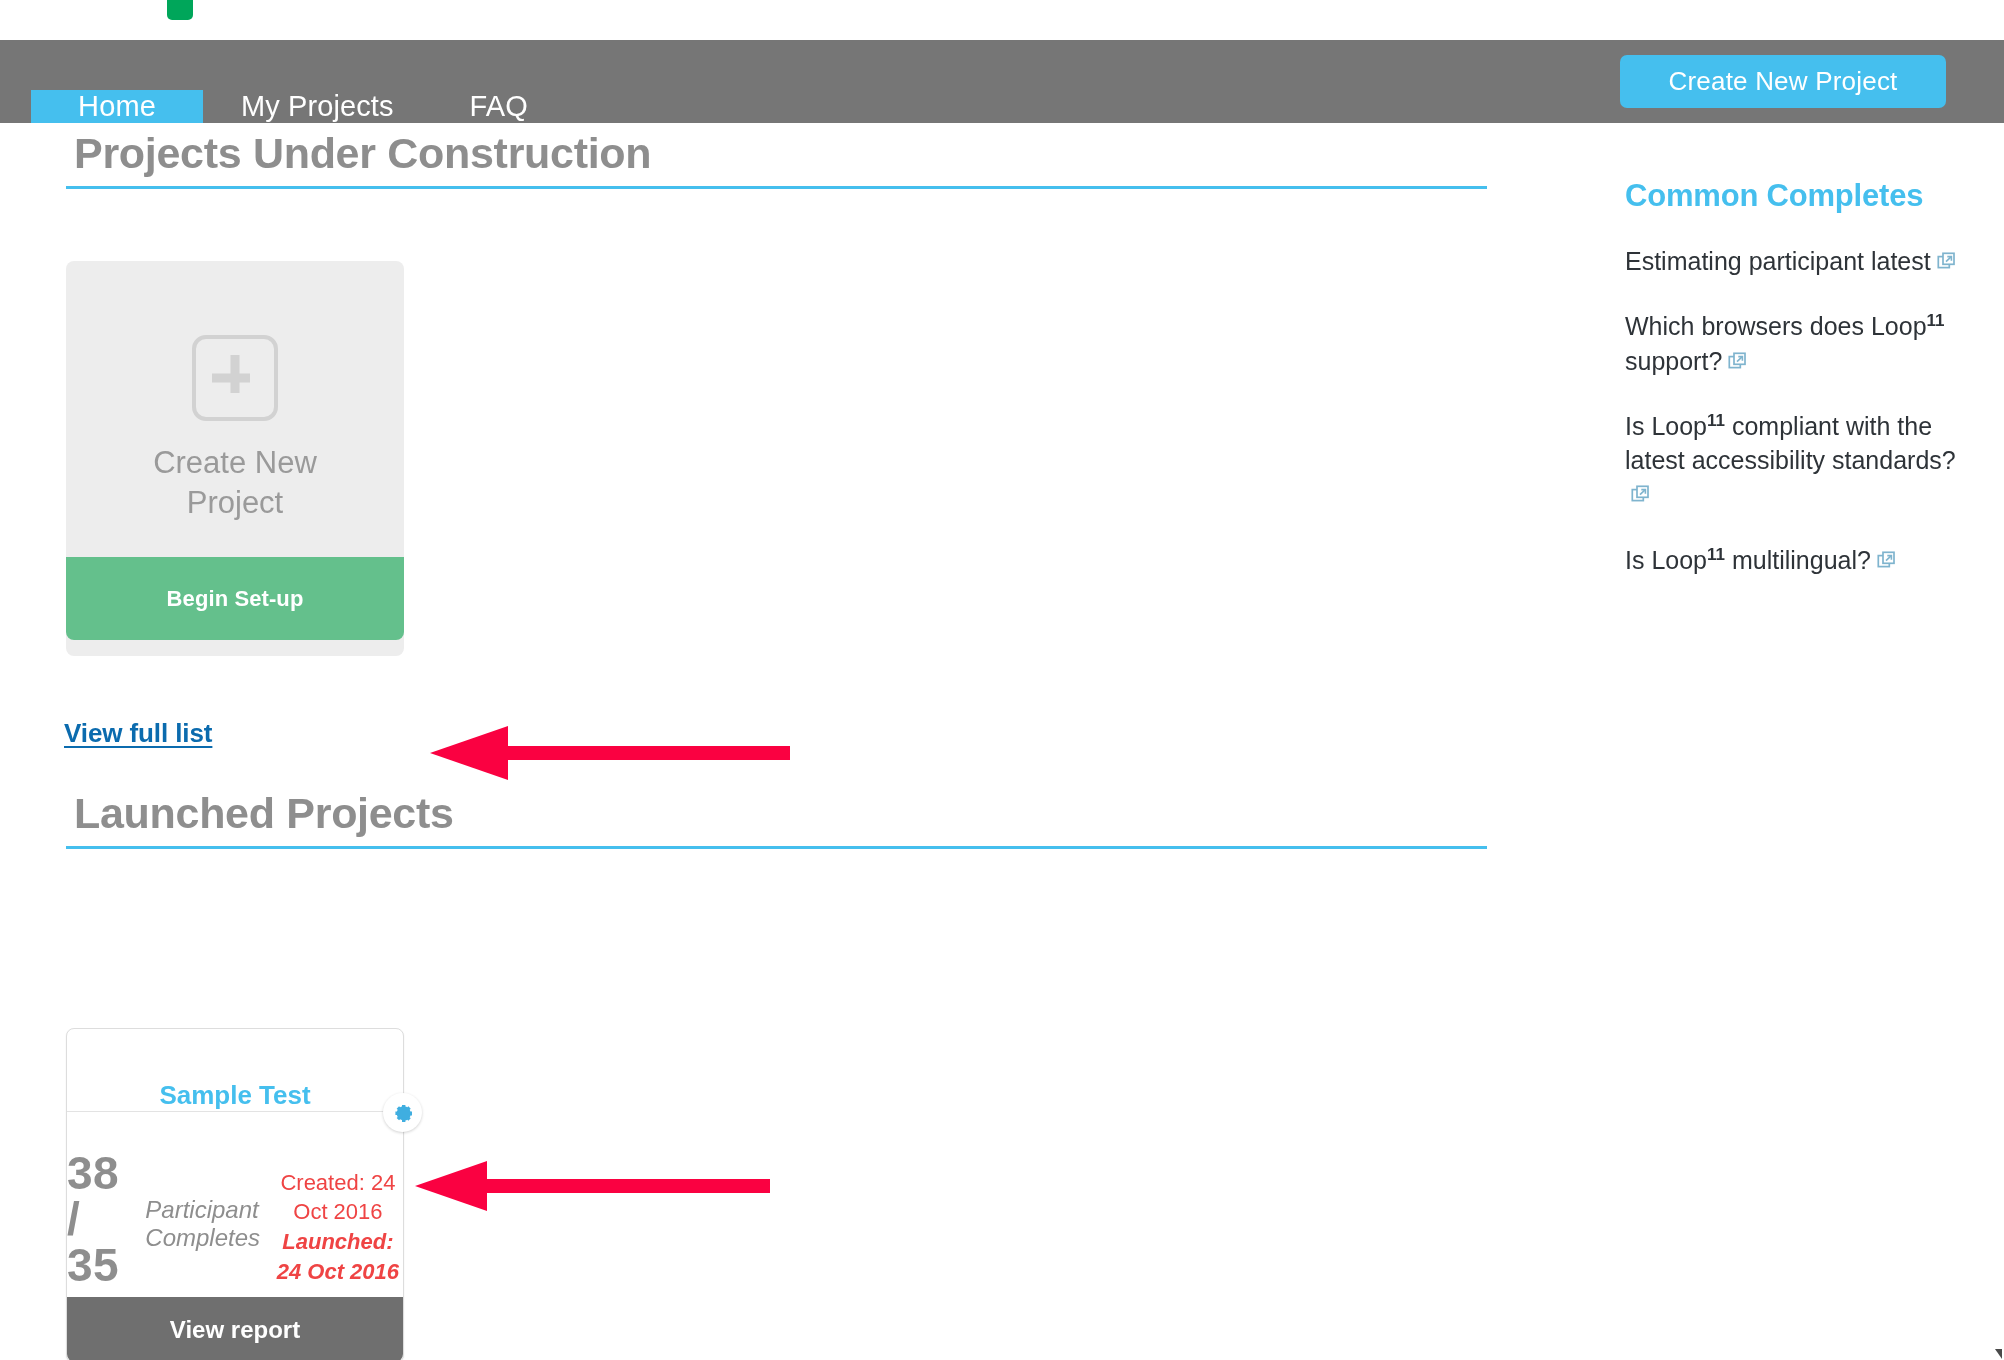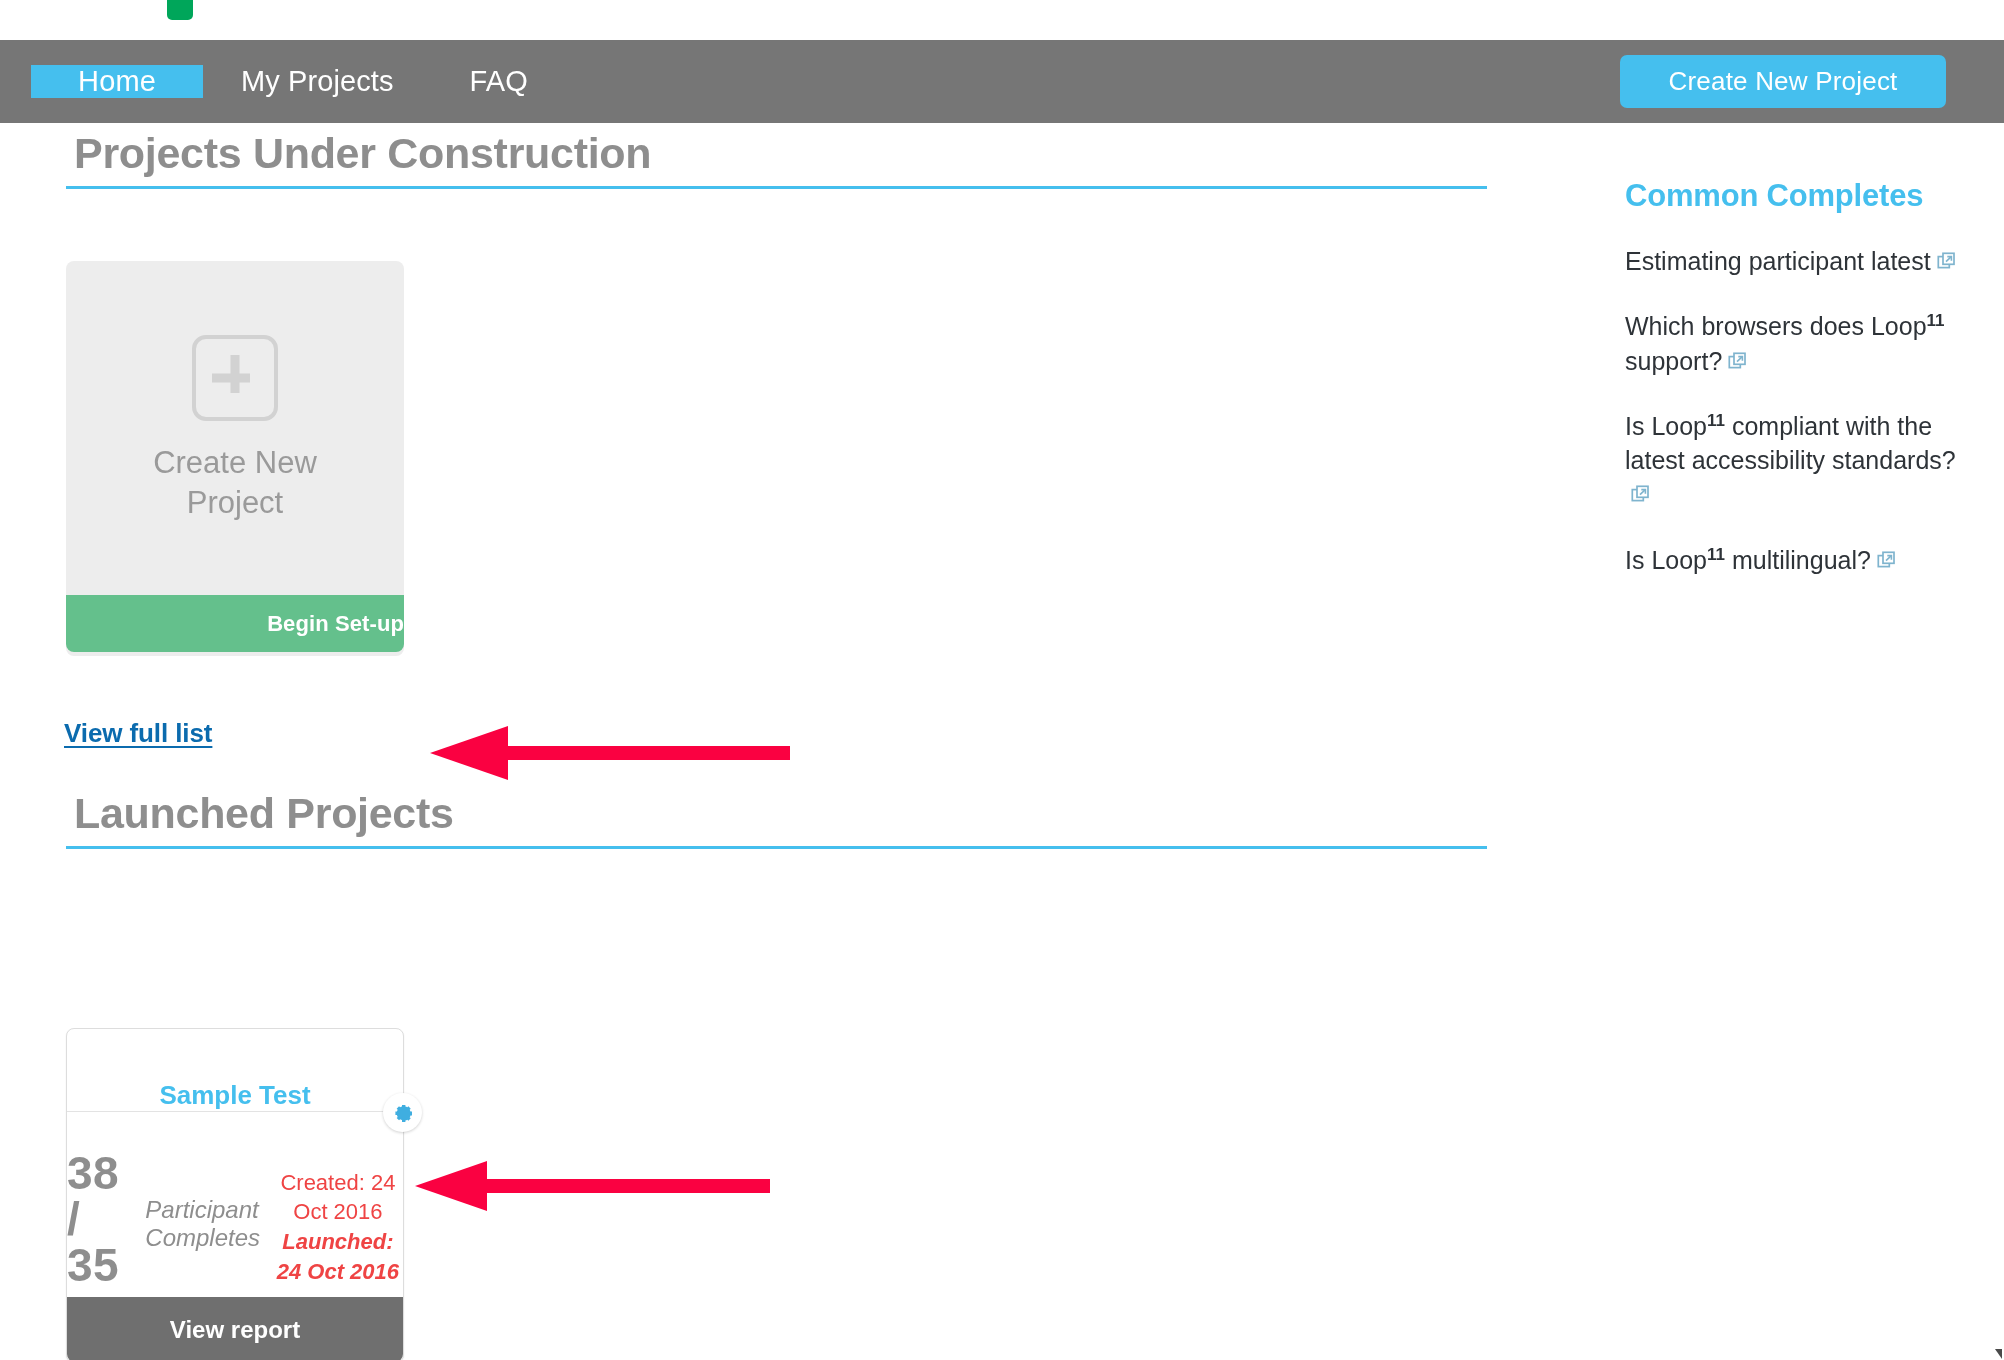--- a/index.html
+++ b/index.html
@@ -36,21 +36,21 @@
     position: absolute;
     left: 0; top: 40px;
     width: 2004px; height: 83px;
     background: #767676;
   }
   .nav-tabs {
     position: absolute;
     left: 31px; top: 0;
     height: 83px;
     display: flex;
-    align-items: center;
+    align-items: flex-end;
   }
   .nav-tab {
     display: flex;
     align-items: center;
     justify-content: center;
     color: #ffffff;
     font-size: 29px;
     font-weight: 400;
     letter-spacing: .1px;
     padding: 0 38px;
@@ -159,32 +159,32 @@
   }
   .card-create-label {
     color: #9A9A9A;
     font-size: 31px;
     line-height: 1.28;
     text-align: center;
     max-width: 240px;
   }
   .card-footer-green {
     position: absolute;
-    left: 0; bottom: 4px;
+    left: 0; bottom: 16px;
     width: 100%;
-    height: 57px;
+    height: 83px;
     background: #64C08C;
     border-radius: 0 0 8px 8px;
     color: #ffffff;
     font-size: 22px;
     font-weight: bold;
     letter-spacing: .1px;
     display: flex;
     align-items: center;
-    justify-content: flex-end;
+    justify-content: center;
     cursor: pointer;
     box-sizing: border-box;
   }
 
   
   .view-full-list {
     position: absolute;
     left: 64px;
     top: 595px;
     color: #0B6BAE;

